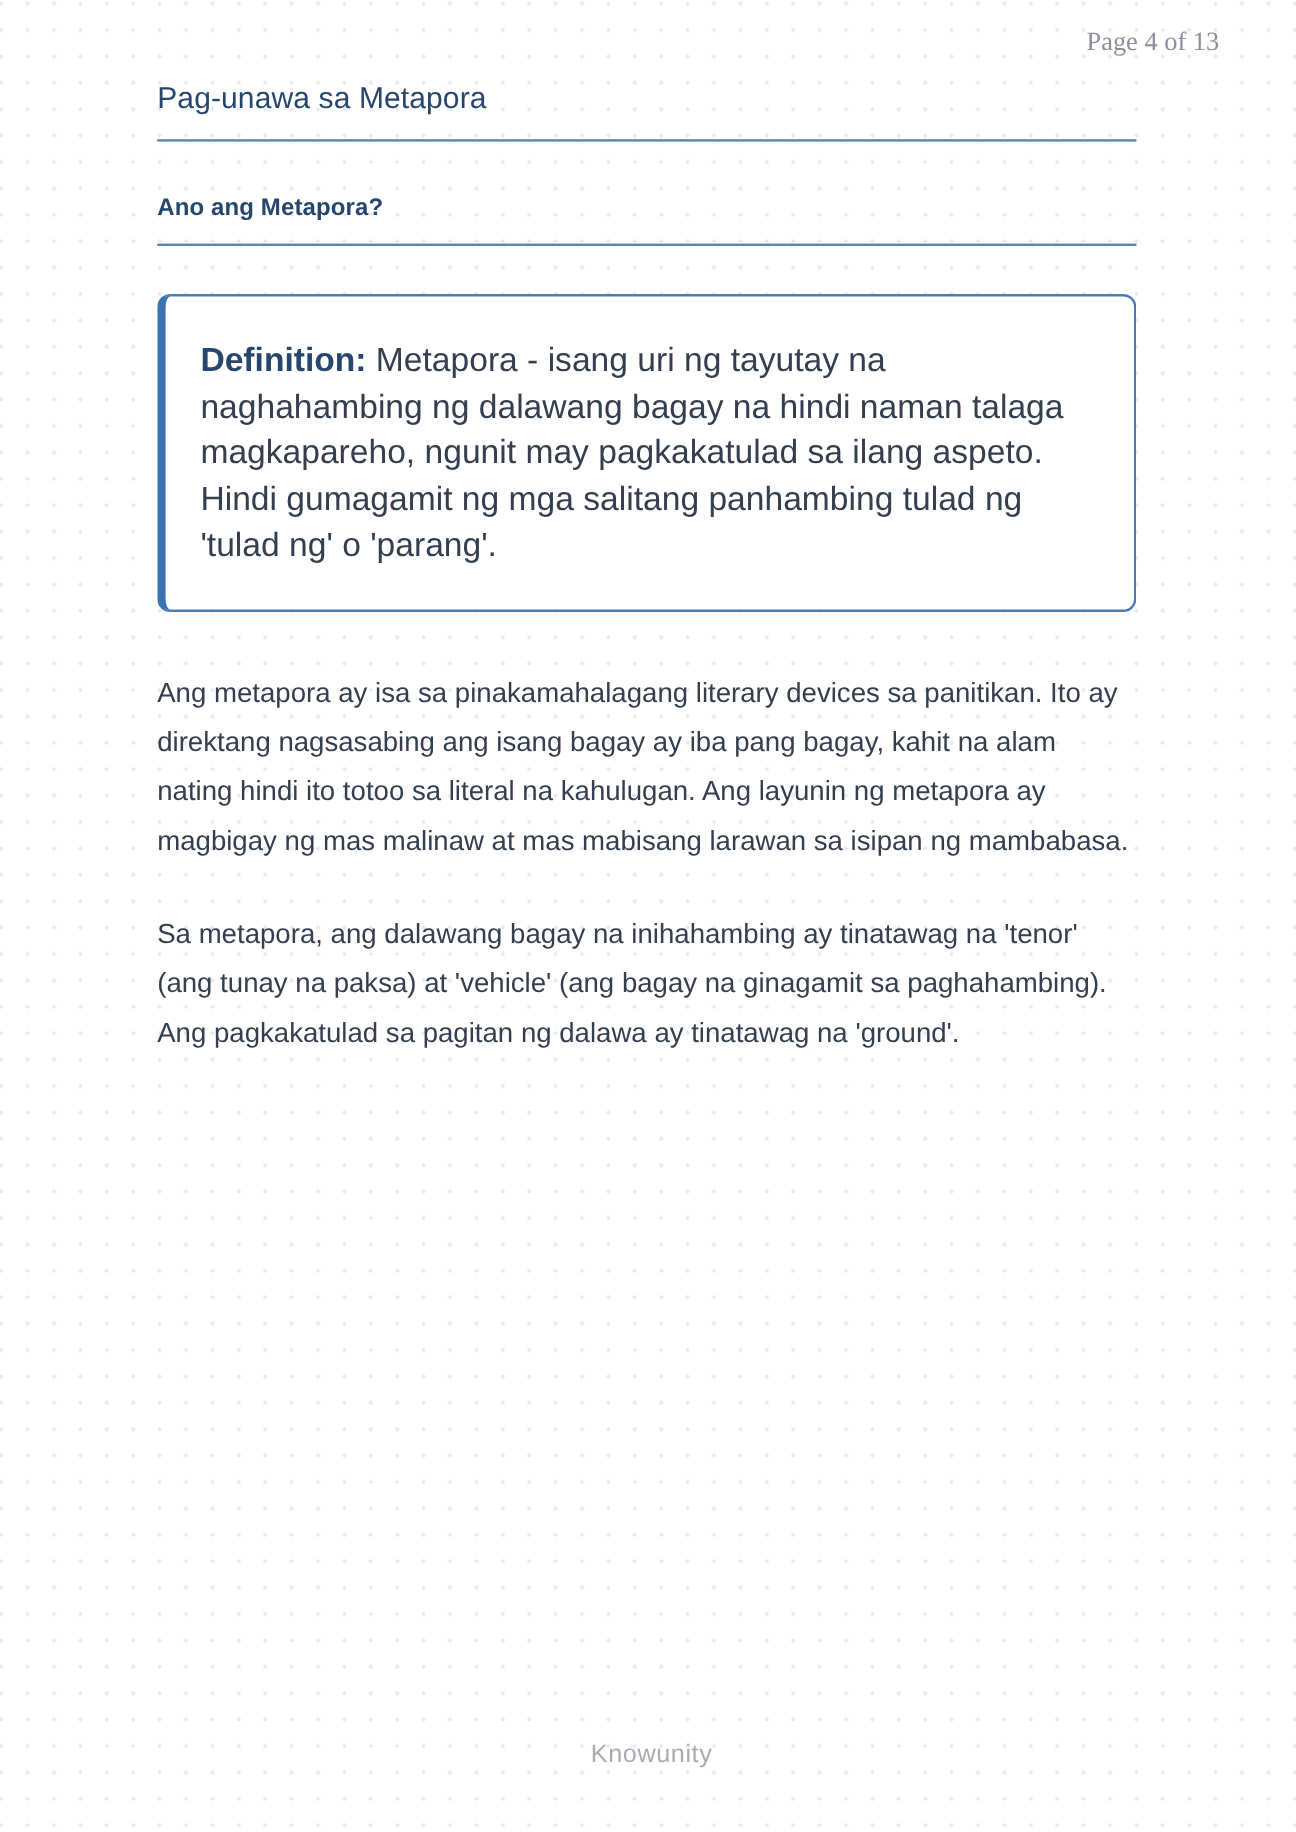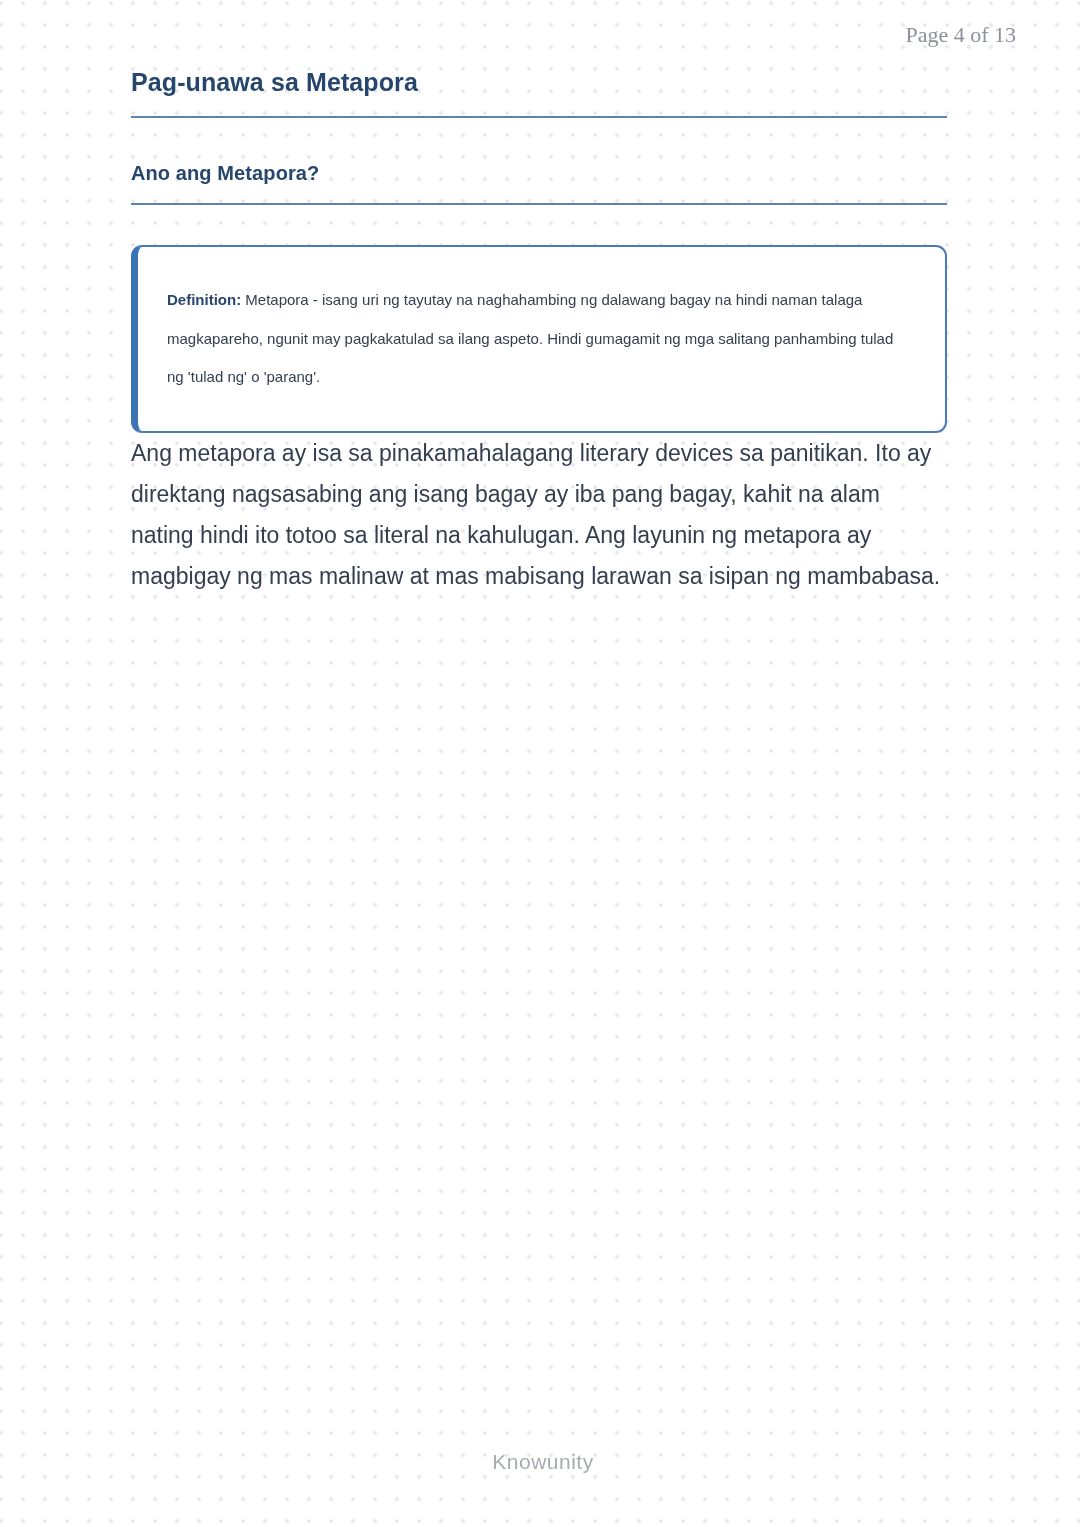--- a/index.html
+++ b/index.html
@@ -36,21 +36,21 @@
   }
   .content {
     position: absolute;
     left: 131px;
     top: 0;
     width: 816px;
   }
   h1.doc-title {
     margin-top: 68px;
     font-size: 25px;
-    font-weight: 700;
+    font-weight: 400;
     color: var(--heading);
     letter-spacing: 0.1px;
     padding-bottom: 19px;
     border-bottom: 2px solid var(--underline);
   }
   h2.section-title {
     margin-top: 44px;
     font-size: 20px;
     font-weight: 700;
     color: var(--heading);
@@ -58,34 +58,34 @@
     padding-bottom: 18px;
     border-bottom: 2px solid var(--underline);
   }
   .definition-box {
     margin-top: 40px;
     background: #ffffff;
     border: 2px solid var(--box-border);
     border-left: 7px solid var(--box-left-border);
     border-radius: 11px;
     padding: 34px 32px 34px 29px;
-    font-size: 15px;
+    font-size: 28px;
     line-height: 38.5px;
     color: var(--body-text);
   }
   .definition-box .def-label {
     font-weight: 700;
     color: var(--heading);
   }
   .body-paragraph {
     font-size: 23px;
     line-height: 41px;
     color: var(--body-text);
   }
-  .body-paragraph.first { }
+  .body-paragraph.first { margin-top: 47px; }
   .body-paragraph + .body-paragraph { margin-top: 37px; }
   .footer-brand {
     position: absolute;
     top: 1450px;
     left: 3px;
     width: 100%;
     text-align: center;
     font-size: 21px;
     color: var(--footer);
     letter-spacing: 0.5px;
@@ -103,18 +103,19 @@
     <h1 class="doc-title">Pag-unawa sa Metapora</h1>
 
     <h2 class="section-title">Ano ang Metapora?</h2>
 
     <div class="definition-box">
       <span class="def-label">Definition:</span><span> Metapora - isang uri ng tayutay na naghahambing ng dalawang bagay na hindi naman talaga magkapareho, ngunit may pagkakatulad sa ilang aspeto. Hindi gumagamit ng mga salitang panhambing tulad ng 'tulad ng' o 'parang'.</span>
     </div>
 
     <p class="body-paragraph first">Ang metapora ay isa sa pinakamahalagang literary devices sa panitikan. Ito ay direktang nagsasabing ang isang bagay ay iba pang bagay, kahit na alam nating hindi ito totoo sa literal na kahulugan. Ang layunin ng metapora ay magbigay ng mas malinaw at mas mabisang larawan sa isipan ng mambabasa.</p>
 
+    <p class="body-paragraph">Sa metapora, ang dalawang bagay na inihahambing ay tinatawag na 'tenor' (ang tunay na paksa) at 'vehicle' (ang bagay na ginagamit sa paghahambing). Ang pagkakatulad sa pagitan ng dalawa ay tinatawag na 'ground'.</p>
 
   </div>
 
   <div class="footer-brand">Knowunity</div>
 
 </div>
 
 </body></html>

